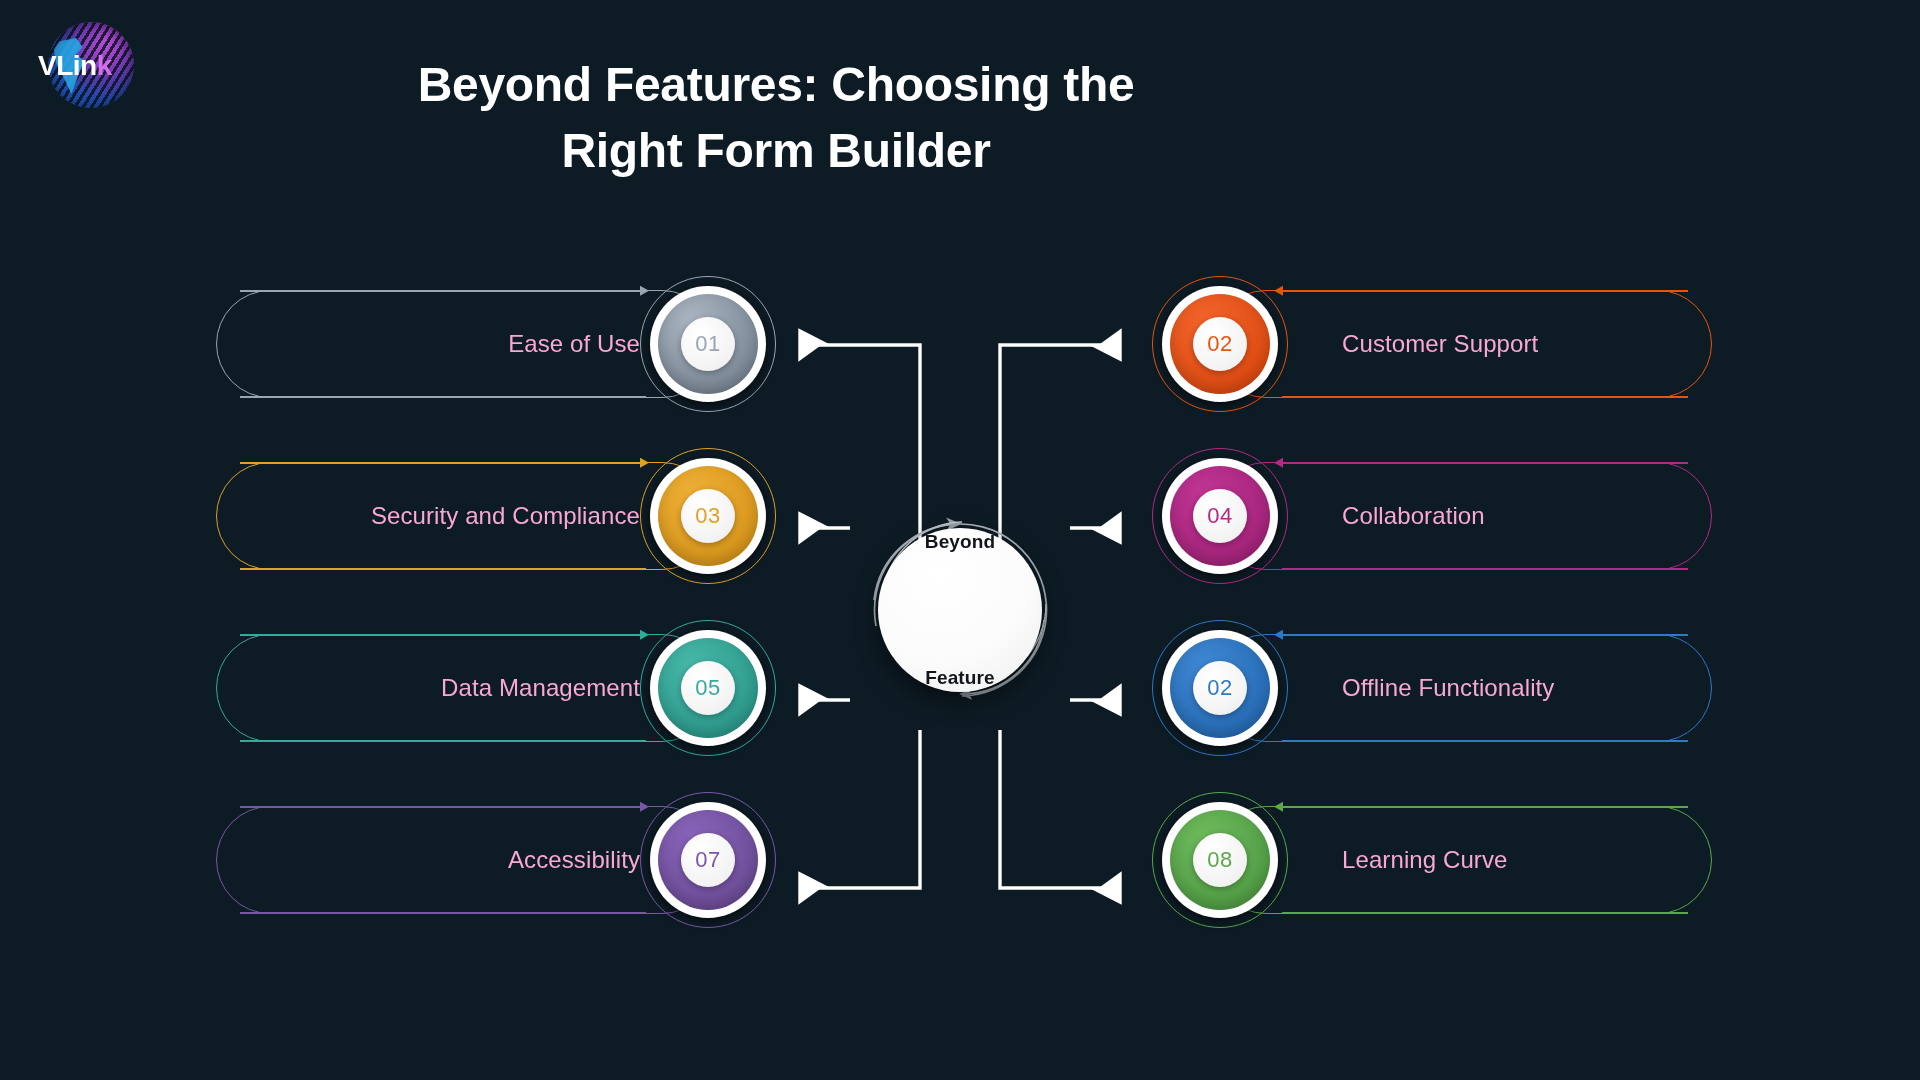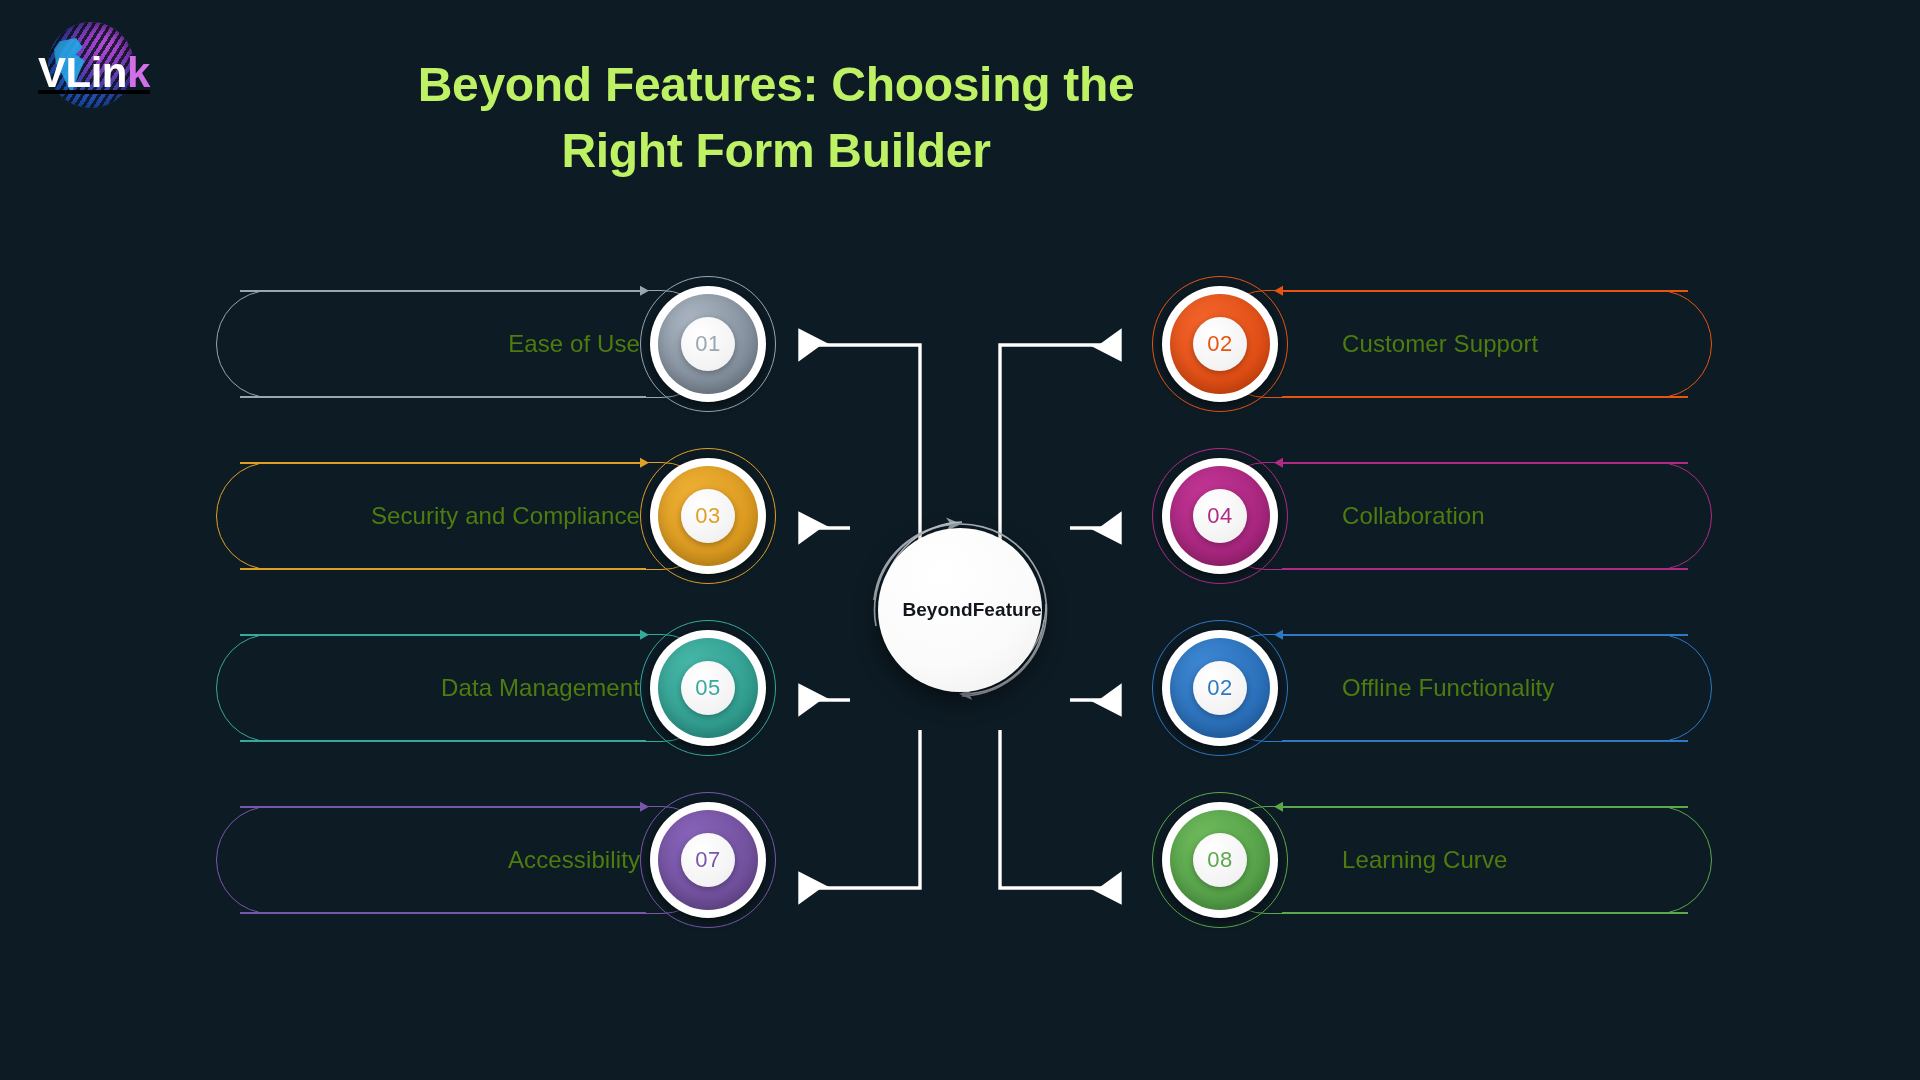--- a/index.html
+++ b/index.html
@@ -34,31 +34,31 @@
     box-shadow:inset 0 0 14px rgba(0,0,0,.55);
   }
   #logo-land {
     position:absolute; left:6px; top:16px; width:46px; height:56px;
     background:#28a7e8;
     clip-path:polygon(12% 6%, 48% 0%, 62% 16%, 48% 30%, 66% 40%, 52% 68%, 38% 100%, 22% 72%, 4% 44%, 0% 20%);
     opacity:.9;
   }
   #logo-text {
     position:absolute; left:8px; top:34px;
-    font-size:42px; font-weight:bold; letter-spacing:-.5px;
-    line-height:1; z-index:4; white-space:nowrap;text-decoration:underline;
+    font-size:28px; font-weight:bold; letter-spacing:-.5px;
+    line-height:1; z-index:4; white-space:nowrap;
   }
   #logo-text .lt-v { color:#ffffff; }
   #logo-text .lt-link { color:#ffffff; }
   #logo-text .lt-k { color:#d06fe8; }
 
   
   #title {
     position:absolute; left:0; top:52px; width:1552px;
-    text-align:center; color:#bef264;
+    text-align:center; color:#ffffff;
     font-size:48px; font-weight:bold; line-height:1.38;
     letter-spacing:-.3px;
   }
   #title .tline { display:block; }
 
   
   #board { position:absolute; left:0; top:0; width:1920px; height:1080px; }
 
   
   #connectors { position:absolute; left:0; top:0; width:1920px; height:1080px; z-index:2; }
@@ -99,21 +99,21 @@
     left:122px;
     border-top:5px solid transparent; border-bottom:5px solid transparent;
     border-right:9px solid var(--c);
     transform:translateY(-4.2px);
   }
 
   
   .label {
     position:absolute; top:0; height:136px;
     display:flex; align-items:center;
-    color:#4d7c0f; font-size:24px; letter-spacing:.1px;
+    color:#f9a8d4; font-size:24px; letter-spacing:.1px;
     white-space:nowrap;
   }
   .row.left  .label { right:136px; justify-content:flex-end; }
   .row.right .label { left:190px;  justify-content:flex-start; }
 
   
   .badge {
     position:absolute; top:0; width:136px; height:136px;
   }
   .row.left  .badge { left:424px;text-align:right; }
@@ -144,22 +144,22 @@
   }
 
   
   #hub { position:absolute; left:858px; top:508px; width:204px; height:204px; z-index:4; }
   #hub-arcs { position:absolute; inset:0; }
   #hub-core {
     position:absolute; left:20px; top:20px; width:164px; height:164px;
     border-radius:50%;
     background:radial-gradient(circle at 38% 28%, #ffffff 0%, #fbfbfb 58%, #eceded 100%);
     box-shadow:0 8px 22px rgba(0,0,0,.55);
-    display:flex; flex-direction:row;
-    align-items:center; justify-content:flex-end;
+    display:flex; flex-direction:column;
+    align-items:center; justify-content:space-between;
   }
   #hub-core .hl {
     color:#12161c; font-size:19px; font-weight:bold; line-height:1.45;
     letter-spacing:.1px;
   }
 </style>
 </head>
 <body>
 
 <div id="logo-block">

